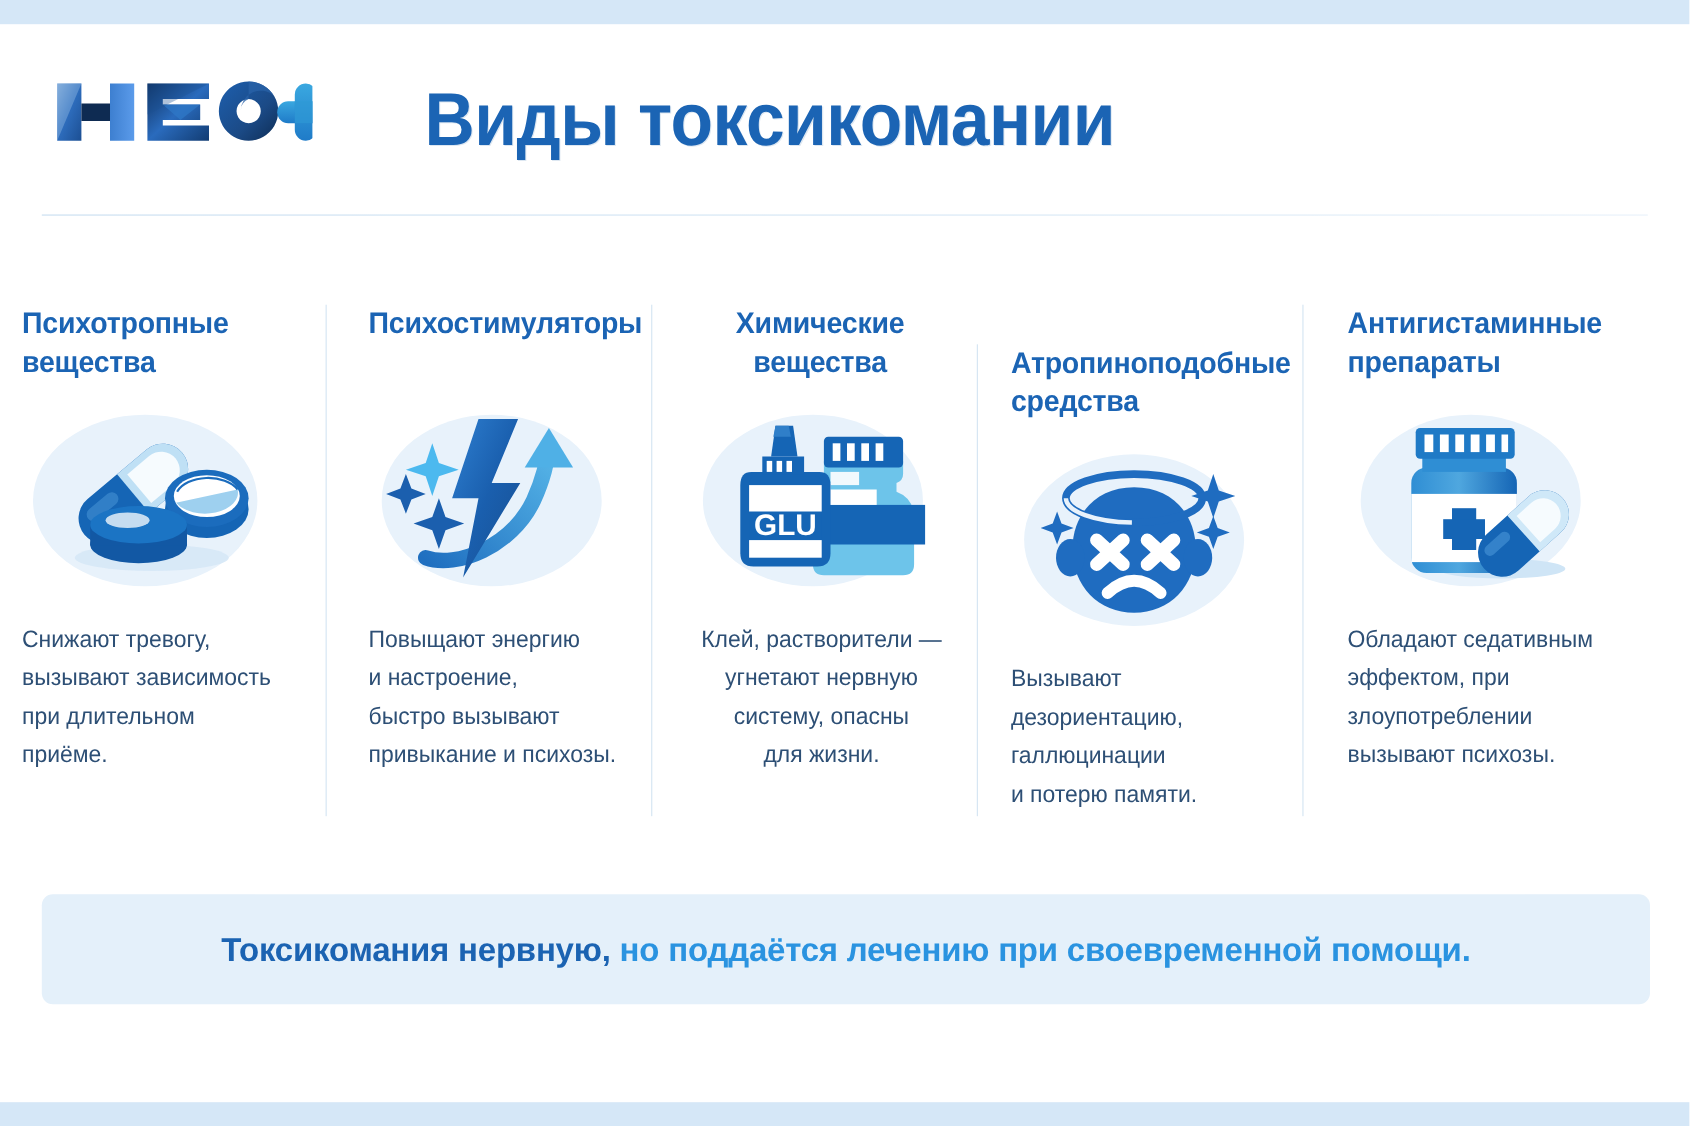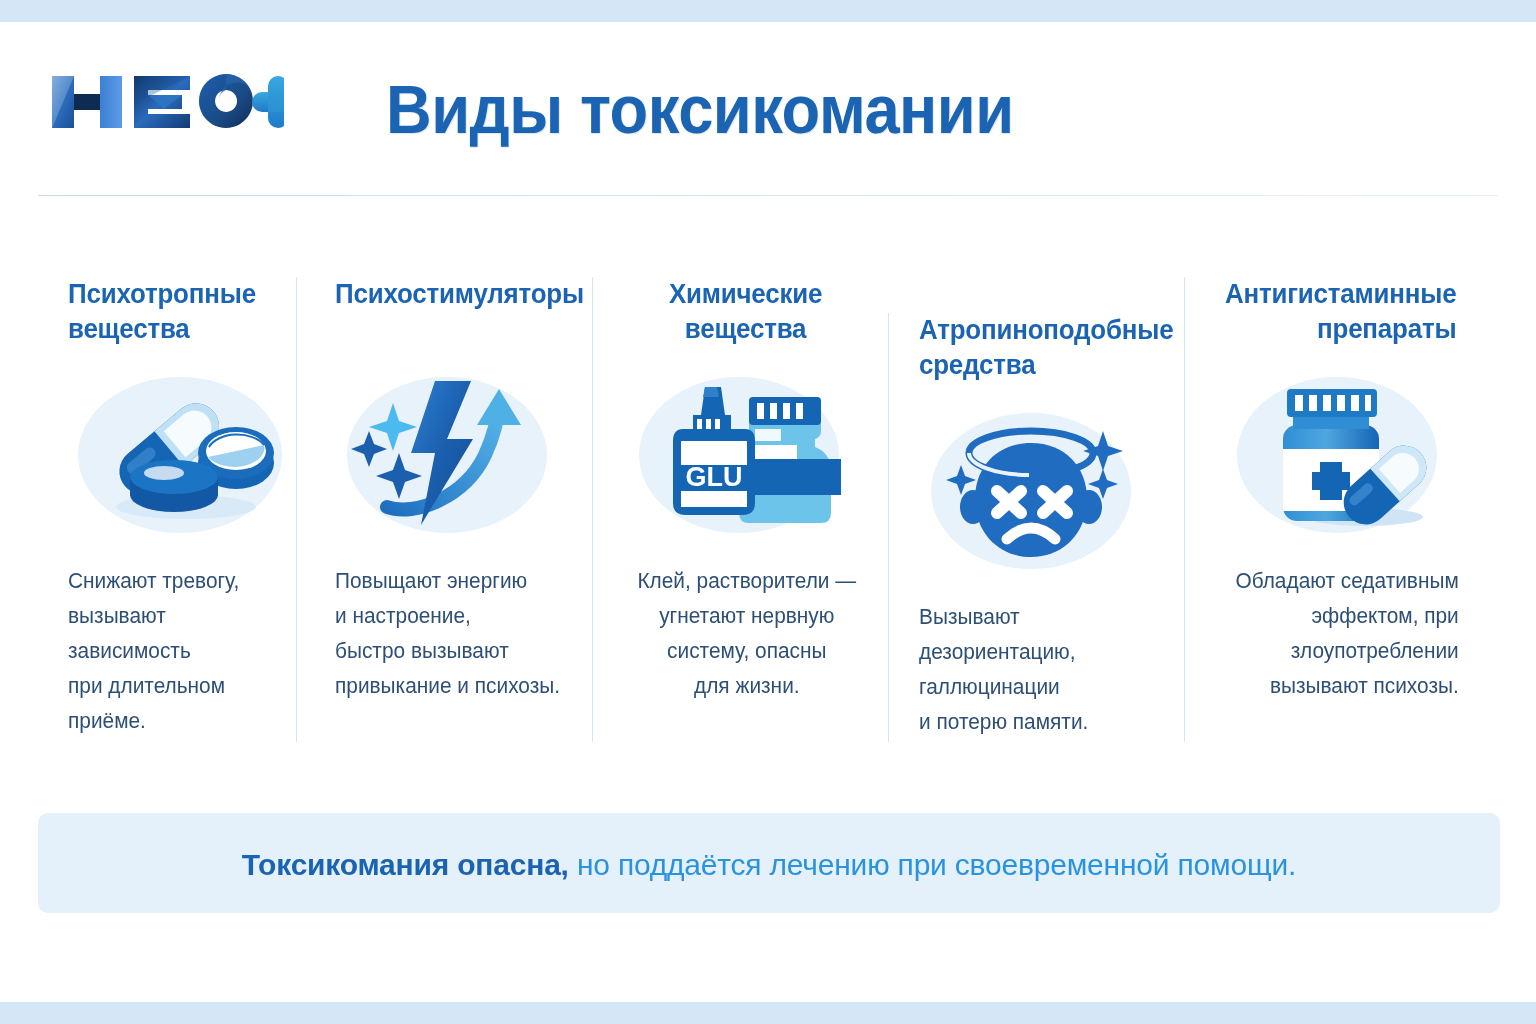--- a/index.html
+++ b/index.html
@@ -71,31 +71,31 @@
     position: absolute;
     left: 0;
     top: 277px;
     width: 1536px;
     height: 465px;
     display: flex;
   }
   .col {
     position: relative;
     width: 296px;
-    padding-left: 68px;
+    padding-left: 20px;
     padding-right: 14px;
     box-sizing: border-box;
   }
   .col + .col {
     border-left: 1.5px solid #d3e4f2;
   }
   .col.c2 { padding-left: 38px; }
   .col.c3 { padding-left: 34px; text-align: center; }
   .col.c4 { padding-left: 30px; margin-top: 36px; }
-  .col.c5 { padding-left: 40px; text-align: right; }
+  .col.c5 { padding-left: 40px; }
 
   .col-title {
     font-family: "Liberation Sans Narrow", "Liberation Sans", sans-serif;
     font-size: 27px;
     font-weight: bold;
     color: #1b64b4;
     line-height: 1.28;
     letter-spacing: -0.2px;
     transform: scaleX(0.96);
     transform-origin: left top;
@@ -136,21 +136,21 @@
     left: 0; right: 0;
     top: 35px;
     text-align: center;
     font-family: "Liberation Sans Narrow", "Liberation Sans", sans-serif;
     font-size: 30px;
     font-weight: bold;
     letter-spacing: -0.2px;
     white-space: nowrap;
   }
   .footer-strong { color: #1b63b2; }
-  .footer-rest { color: #2a93e0; font-weight: normal; }
+  .footer-rest { color: #2a93e0; font-weight: bold; }
 </style>
 </head>
 <body>
 
 <div class="top-band"></div>
 
 <div class="header">
 
   <div class="logo">
     <svg width="240" height="76" viewBox="0 0 240 76">
@@ -388,17 +388,17 @@
     <div class="col-body">Обладают седативным
 эффектом, при
 злоупотреблении
 вызывают психозы.</div>
   </div>
 
 </div>
 
 <div class="footer-banner">
   <div class="footer-text">
-    <span class="footer-strong">Токсикомания опасна,</span><span class="footer-rest"> но поддаётся лечению при своевременной помощи.</span>
+    <span class="footer-strong">Токсикомания нервную,</span><span class="footer-rest"> но поддаётся лечению при своевременной помощи.</span>
   </div>
 </div>
 
 <div class="bottom-band"></div>
 
 </body></html>

